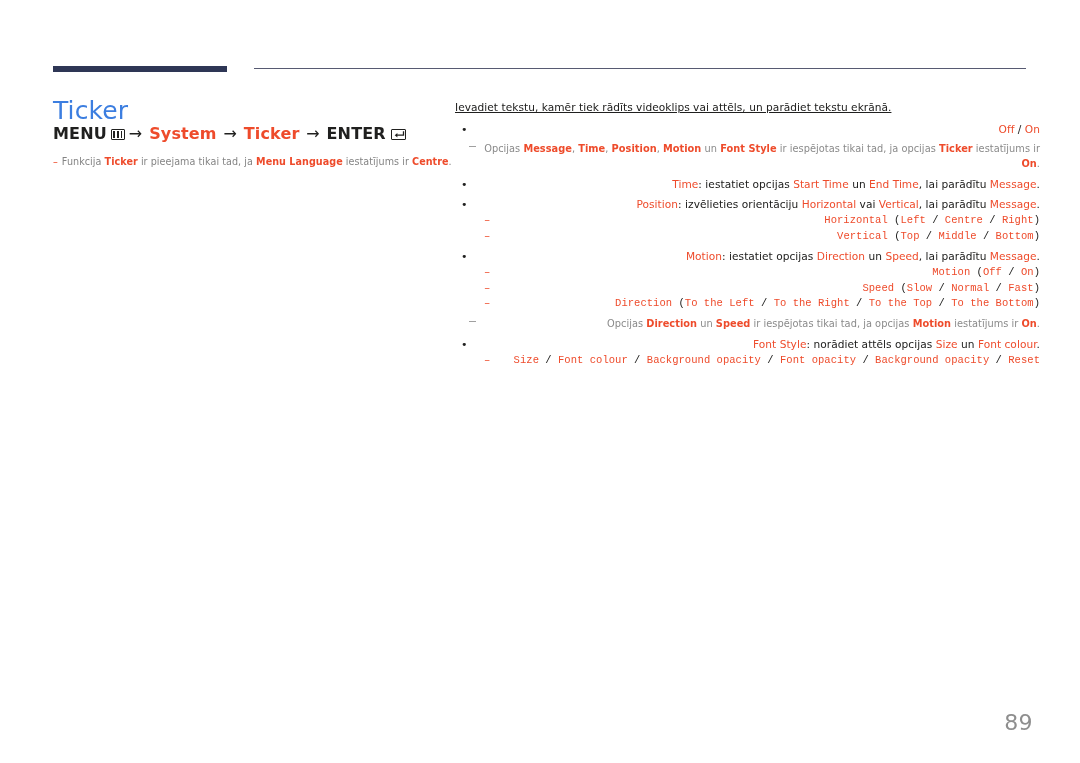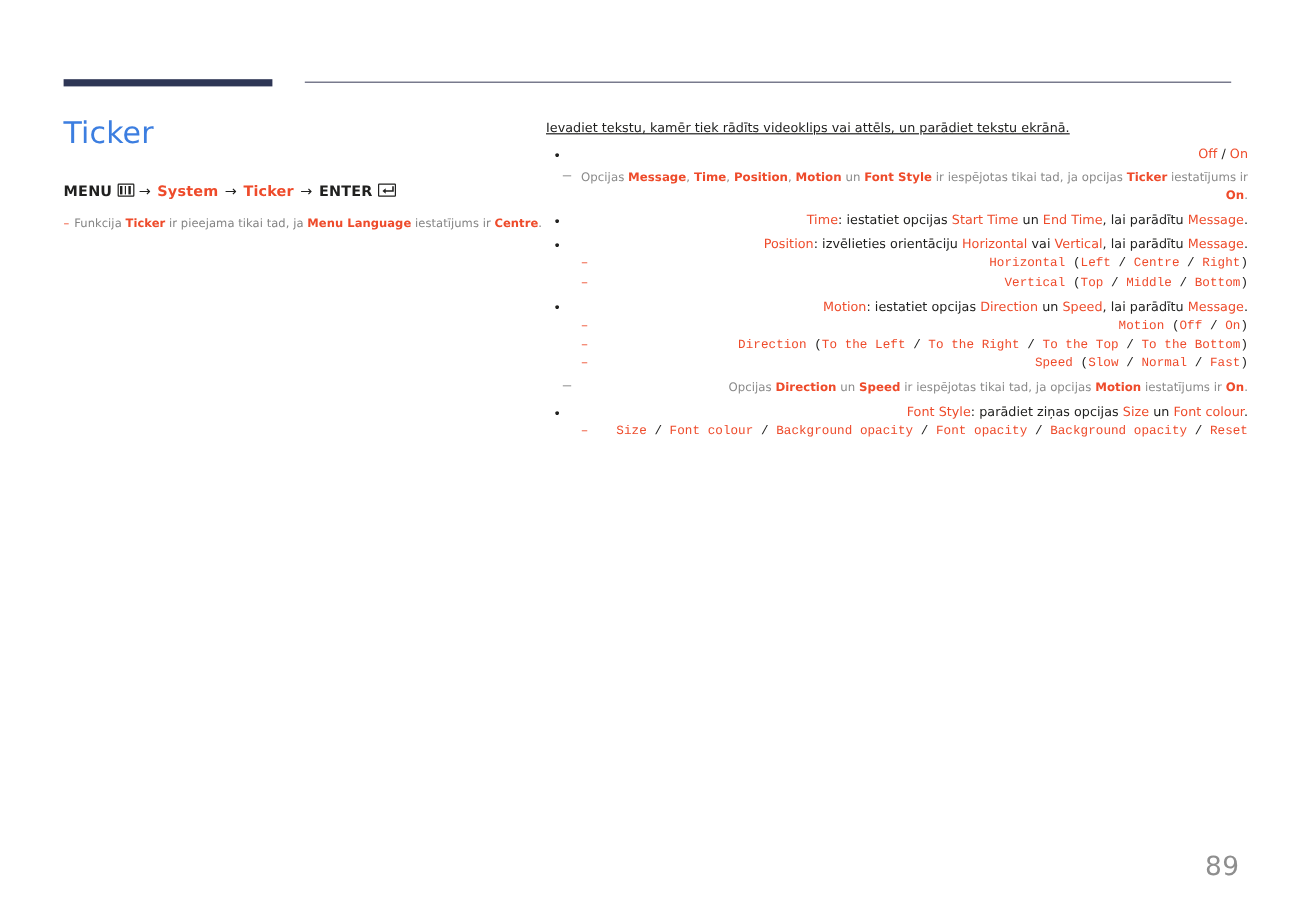--- a/index.html
+++ b/index.html
@@ -42,22 +42,21 @@
   }
   .page-title {
     font-size: 25px;
     line-height: 30px;
     color: #3c7ee0;
     font-weight: 400;
     letter-spacing: .1px;
     margin: 0;
   }
   .menu-path {
-    margin-top: 25px;
-    font-size: 12px;
+    font-size: 16px;
     line-height: 16px;
     font-weight: 700;
     color: #20201f;
     letter-spacing: .15px;
     white-space: nowrap;
   }
   .menu-path .hl { color: #ee4b2b; }
   .menu-path .arrow {
     font-weight: 400;
     padding: 0 1px;
@@ -245,23 +244,23 @@
   <ul class="lvl1" id="settings-list">
       <li class="bullet"><span><span class="hl">Off</span><span class="sep"> / </span><span class="hl">On</span></span></li>
       <li class="note"><span>Opcijas </span><span class="hl-b">Message</span><span>, </span><span class="hl-b">Time</span><span>, </span><span class="hl-b">Position</span><span>, </span><span class="hl-b">Motion</span><span> un </span><span class="hl-b">Font Style</span><span> ir iespējotas tikai tad, ja opcijas </span><span class="hl-b">Ticker</span><span> iestatījums ir </span><span class="hl-b">On</span><span>.</span></li>
       <li class="bullet"><span><span class="hl">Time</span><span class="sep">: iestatiet opcijas </span><span class="hl">Start Time</span><span class="sep"> un </span><span class="hl">End Time</span><span class="sep">, lai parādītu </span><span class="hl">Message</span><span class="sep">.</span></span></li>
       <li class="bullet"><span><span class="hl">Position</span><span class="sep">: izvēlieties orientāciju </span><span class="hl">Horizontal</span><span class="sep"> vai </span><span class="hl">Vertical</span><span class="sep">, lai parādītu </span><span class="hl">Message</span><span class="sep">.</span></span><ul class="lvl2">
           <li class="sub"><span class="hl">Horizontal </span><span class="sep">(</span><span class="hl">Left</span><span class="sep"> / </span><span class="hl">Centre</span><span class="sep"> / </span><span class="hl">Right</span><span class="sep">)</span></li>
           <li class="sub"><span class="hl">Vertical </span><span class="sep">(</span><span class="hl">Top</span><span class="sep"> / </span><span class="hl">Middle</span><span class="sep"> / </span><span class="hl">Bottom</span><span class="sep">)</span></li>
         </ul></li>
       <li class="bullet"><span><span class="hl">Motion</span><span class="sep">: iestatiet opcijas </span><span class="hl">Direction</span><span class="sep"> un </span><span class="hl">Speed</span><span class="sep">, lai parādītu </span><span class="hl">Message</span><span class="sep">.</span></span><ul class="lvl2">
           <li class="sub"><span class="hl">Motion </span><span class="sep">(</span><span class="hl">Off</span><span class="sep"> / </span><span class="hl">On</span><span class="sep">)</span></li>
+          <li class="sub"><span class="hl">Speed </span><span class="sep">(</span><span class="hl">Slow</span><span class="sep"> / </span><span class="hl">Normal</span><span class="sep"> / </span><span class="hl">Fast</span><span class="sep">)</span></li>
           <li class="sub"><span class="hl">Direction </span><span class="sep">(</span><span class="hl">To the Left</span><span class="sep"> / </span><span class="hl">To the Right</span><span class="sep"> / </span><span class="hl">To the Top</span><span class="sep"> / </span><span class="hl">To the Bottom</span><span class="sep">)</span></li>
-          <li class="sub"><span class="hl">Speed </span><span class="sep">(</span><span class="hl">Slow</span><span class="sep"> / </span><span class="hl">Normal</span><span class="sep"> / </span><span class="hl">Fast</span><span class="sep">)</span></li>
         </ul></li>
       <li class="note"><span>Opcijas </span><span class="hl-b">Direction</span><span> un </span><span class="hl-b">Speed</span><span> ir iespējotas tikai tad, ja opcijas </span><span class="hl-b">Motion</span><span> iestatījums ir </span><span class="hl-b">On</span><span>.</span></li>
-      <li class="bullet"><span><span class="hl">Font Style</span><span class="sep">: parādiet ziņas opcijas </span><span class="hl">Size</span><span class="sep"> un </span><span class="hl">Font colour</span><span class="sep">.</span></span><ul class="lvl2">
+      <li class="bullet"><span><span class="hl">Font Style</span><span class="sep">: norādiet attēls opcijas </span><span class="hl">Size</span><span class="sep"> un </span><span class="hl">Font colour</span><span class="sep">.</span></span><ul class="lvl2">
           <li class="sub"><span class="hl">Size</span><span class="sep"> / </span><span class="hl">Font colour</span><span class="sep"> / </span><span class="hl">Background opacity</span><span class="sep"> / </span><span class="hl">Font opacity</span><span class="sep"> / </span><span class="hl">Background opacity</span><span class="sep"> / </span><span class="hl">Reset</span></li>
         </ul></li>
     </ul>
 </div>
 
 <div class="page-num">89</div>
 
 </body></html>

